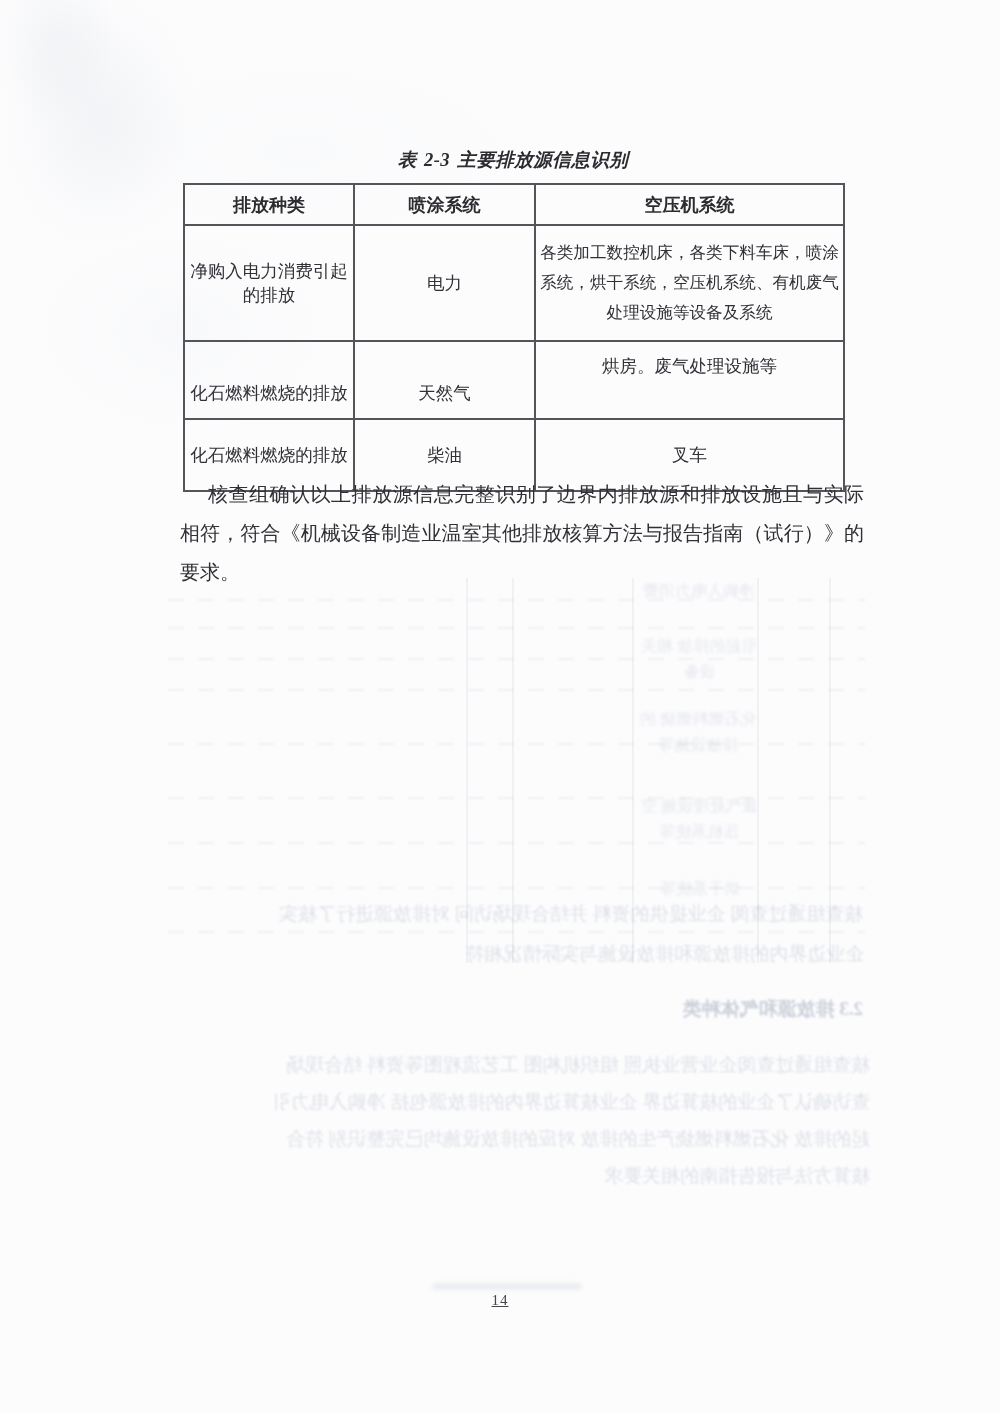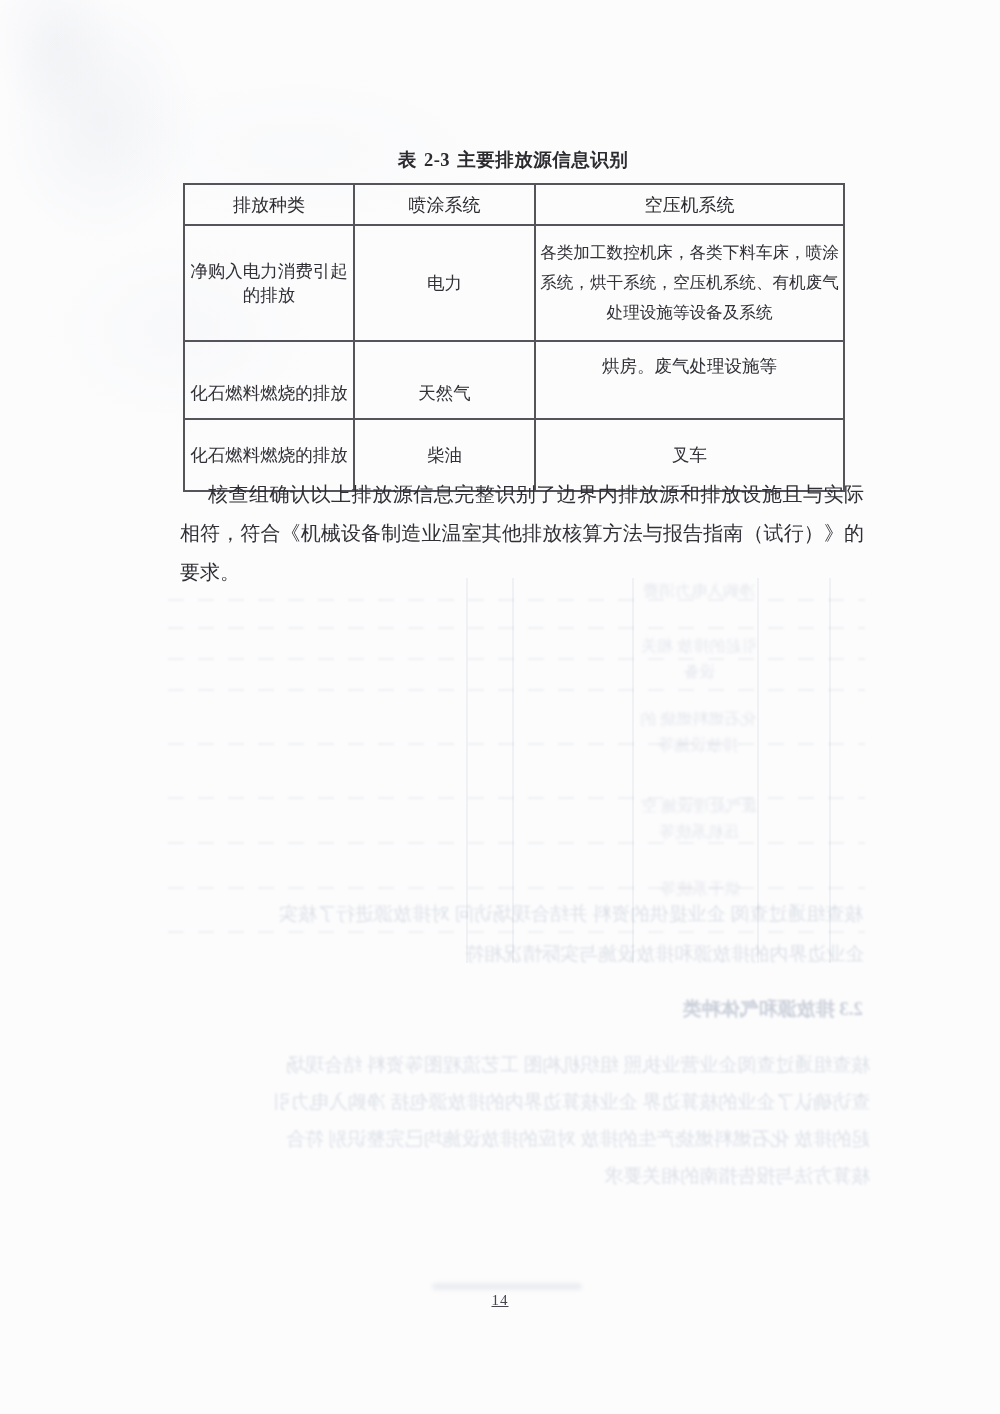--- a/index.html
+++ b/index.html
@@ -15,32 +15,32 @@
       radial-gradient(90px 120px at 55px 40px, rgba(185,194,206,0.12), rgba(185,194,206,0) 70%),
       radial-gradient(200px 140px at 180px 330px, rgba(200,207,217,0.08), rgba(200,207,217,0) 70%),
       radial-gradient(300px 120px at 300px 150px, rgba(205,212,220,0.06), rgba(205,212,220,0) 70%),
       #fcfcfd;
   }
 
   
   .content { position:absolute; left:183px; top:147px; width:660px; }
   .tbl-title {
     text-align:center; font-weight:700; font-size:18.5px;
-    letter-spacing:0.5px; word-spacing:2px; margin:0 0 11px 0; color:#2b2b30;
+    letter-spacing:0.5px; word-spacing:2px; margin:0 0 11px 0; color:#2b2b30;font-style:italic;
   }
   table.main {
     border-collapse:collapse; table-layout:fixed; width:660px;
     color:#303036;
   }
   table.main th, table.main td {
     border:2px solid #54545a;
     text-align:center; vertical-align:middle;
     font-size:17.5px; padding:3px 4px; font-weight:400;
   }
-  table.main th { font-size:18px; font-weight:400; height:33px; color:#2b2b30; }
+  table.main th { font-size:18px; font-weight:700; height:33px; color:#2b2b30; }
   tr.r1 td { height:88px; }
   tr.r2 td { height:60px; }
   tr.r3 td { height:64px; }
   tr.r1 td.facilities { font-size:16.6px; line-height:30px; padding:12px 2px; }
   tr.r2 td.facilities { vertical-align:top; padding-top:12px; }
   tr.r2 td.etype, tr.r2 td.energy { vertical-align:bottom; padding-bottom:13px; }
 
   
   .para {
     position:absolute; left:167px; top:462px; width:684px;

